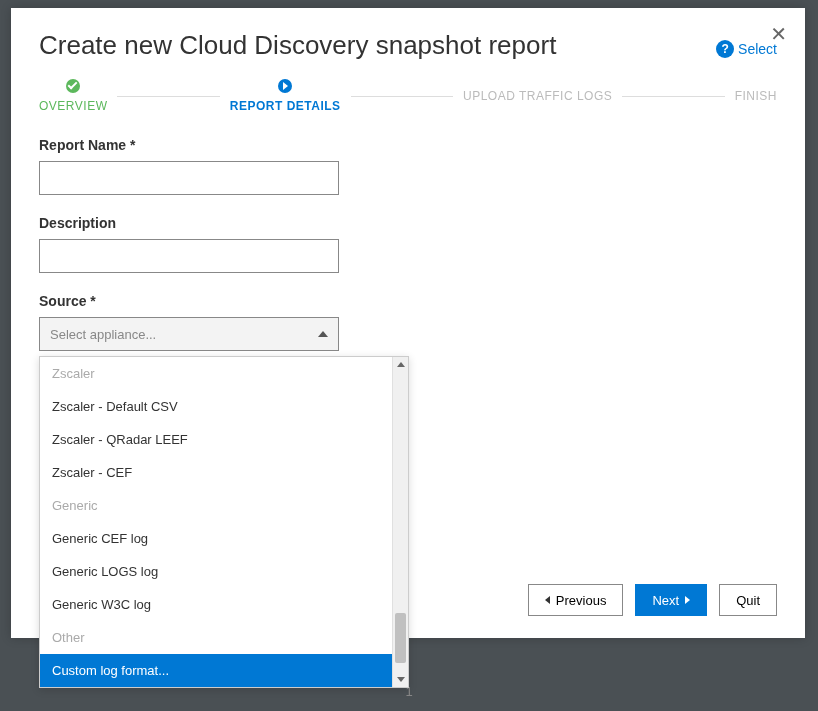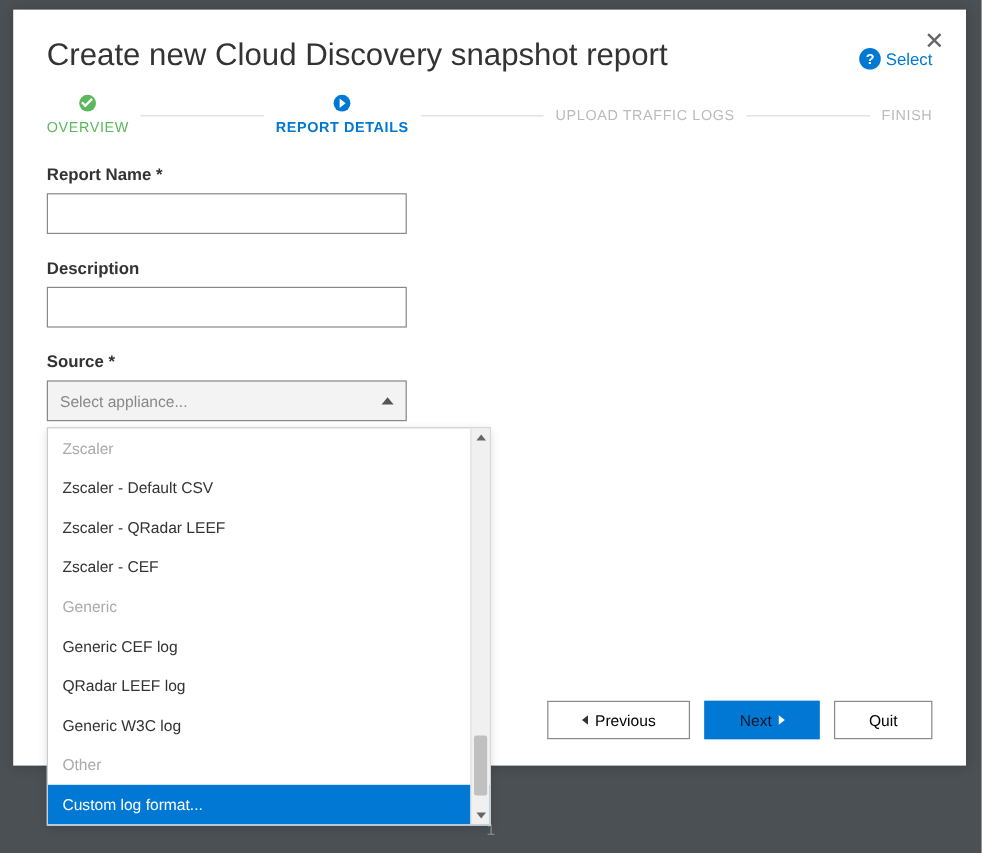--- a/index.html
+++ b/index.html
@@ -97,26 +97,26 @@
     .scroll-arrow-down { bottom: 5px; border-top: 5px solid #666; }
     .dd-item { padding: 9px 12px; font-size: 13px; color: #333; cursor: pointer; }
     .dd-header { padding: 9px 12px; font-size: 13px; color: #aaa; cursor: default; }
     .dd-selected { background: #0078d4; color: #fff; }
     .footer {
       position: absolute;
       bottom: 22px; right: 28px;
       display: flex; gap: 12px;
     }
     .btn {
-      height: 32px; padding: 0 28px;
+      height: 32px; padding: 0 16px;
       border: 1px solid #888; background: #fff;
       font-size: 13px; cursor: pointer;
       display: inline-flex; align-items: center; gap: 6px;
     }
-    .btn-primary { background: #0078d4; color: #0f172a; border-color: #0078d4; }
+    .btn-primary { background: #0078d4; color: #ffffff; border-color: #0078d4; }
     .chev-left {
       width: 0; height: 0;
       border-top: 4px solid transparent; border-bottom: 4px solid transparent;
       border-right: 5px solid #333;
     }
     .chev-right-w {
       width: 0; height: 0;
       border-top: 4px solid transparent; border-bottom: 4px solid transparent;
       border-left: 5px solid #fff;
     }
@@ -184,21 +184,21 @@
       </div>
     </div>
 
     <div class="dropdown">
       <div class="dd-header">Zscaler</div>
       <div class="dd-item">Zscaler - Default CSV</div>
       <div class="dd-item">Zscaler - QRadar LEEF</div>
       <div class="dd-item">Zscaler - CEF</div>
       <div class="dd-header">Generic</div>
       <div class="dd-item">Generic CEF log</div>
-      <div class="dd-item">QRadar LEEF log</div>
+      <div class="dd-item">Generic LOGS log</div>
       <div class="dd-item">Generic W3C log</div>
       <div class="dd-header">Other</div>
       <div class="dd-item dd-selected">Custom log format...</div>
       <div class="dropdown-scroll">
         <div class="scroll-arrow-up"></div>
         <div class="scroll-thumb"></div>
         <div class="scroll-arrow-down"></div>
       </div>
     </div>
 

